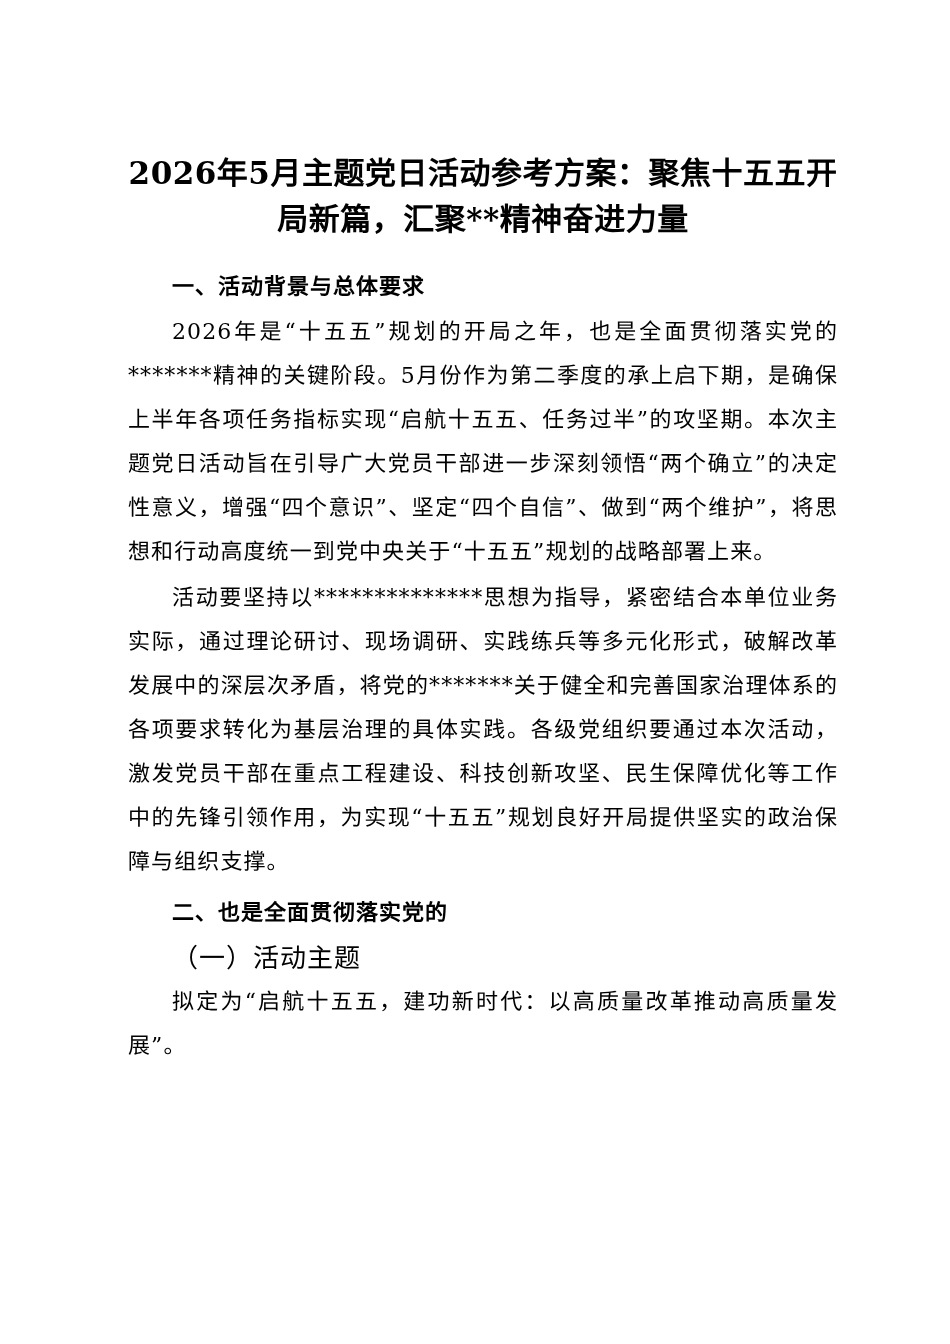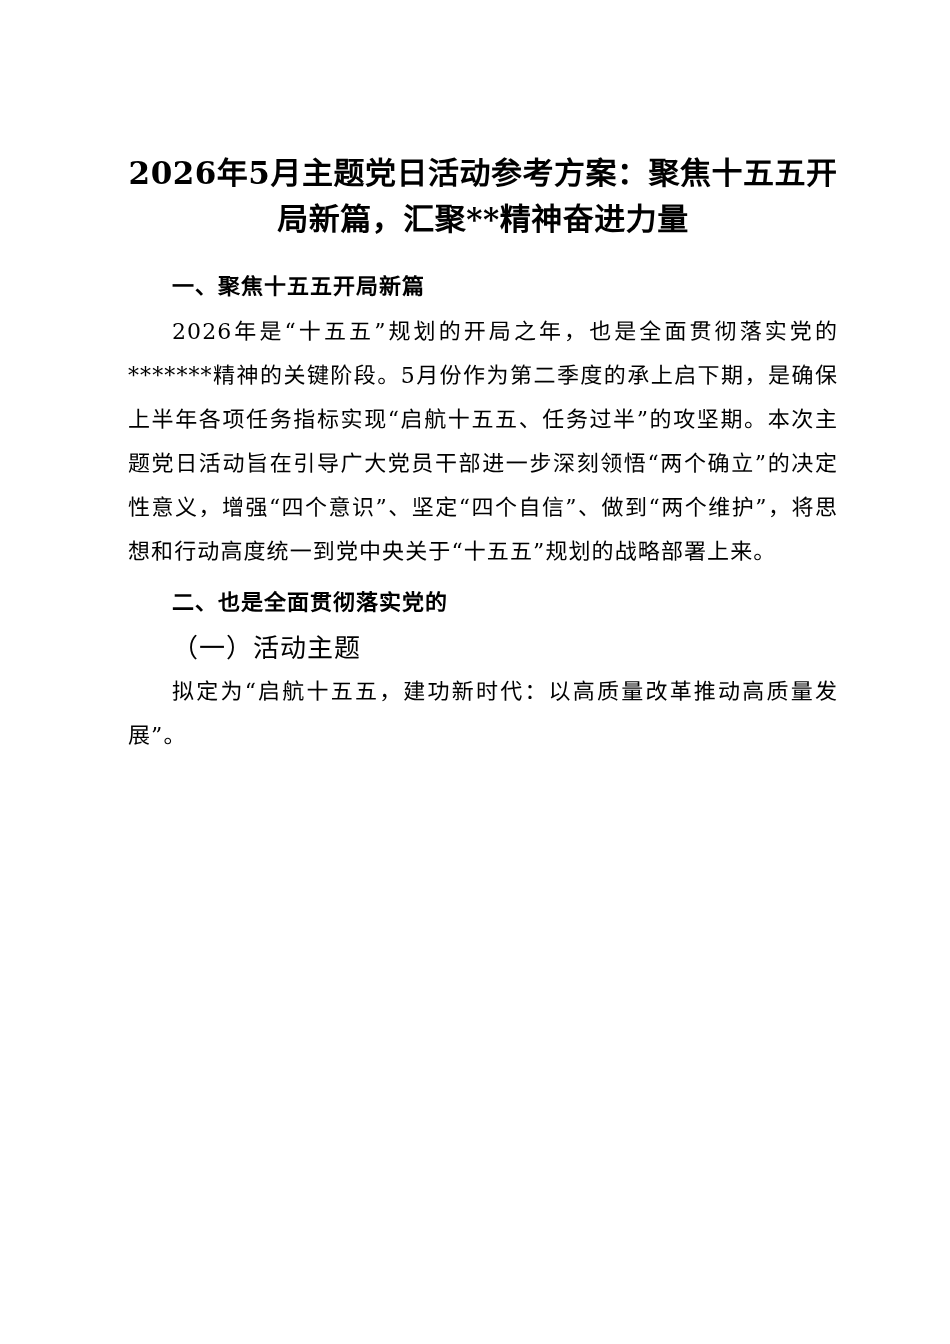--- a/index.html
+++ b/index.html
@@ -61,24 +61,25 @@
     letter-spacing: 1.1px;
   }
 </style>
 </head>
 <body>
 
 <div class="page">
 
   <h1 class="doc-title">2026年5月主题党日活动参考方案：聚焦十五五开局新篇，汇聚**精神奋进力量</h1>
 
-  <h2 class="heading">一、聚焦十五五开局新篇</h2>
+  <h2 class="heading">一、活动背景与总体要求</h2>
 
   <p class="para">2026年是“十五五”规划的开局之年，也是全面贯彻落实党的*******精神的关键阶段。5月份作为第二季度的承上启下期，是确保上半年各项任务指标实现“启航十五五、任务过半”的攻坚期。本次主题党日活动旨在引导广大党员干部进一步深刻领悟“两个确立”的决定性意义，增强“四个意识”、坚定“四个自信”、做到“两个维护”，将思想和行动高度统一到党中央关于“十五五”规划的战略部署上来。</p>
 
+  <p class="para">活动要坚持以**************思想为指导，紧密结合本单位业务实际，通过理论研讨、现场调研、实践练兵等多元化形式，破解改革发展中的深层次矛盾，将党的*******关于健全和完善国家治理体系的各项要求转化为基层治理的具体实践。各级党组织要通过本次活动，激发党员干部在重点工程建设、科技创新攻坚、民生保障优化等工作中的先锋引领作用，为实现“十五五”规划良好开局提供坚实的政治保障与组织支撑。</p>
 
   <h2 class="heading">二、也是全面贯彻落实党的</h2>
 
   <p class="subheading">（一）活动主题</p>
 
   <p class="para">拟定为“启航十五五，建功新时代：以高质量改革推动高质量发展”。</p>
 
 </div>
 
 </body></html>

